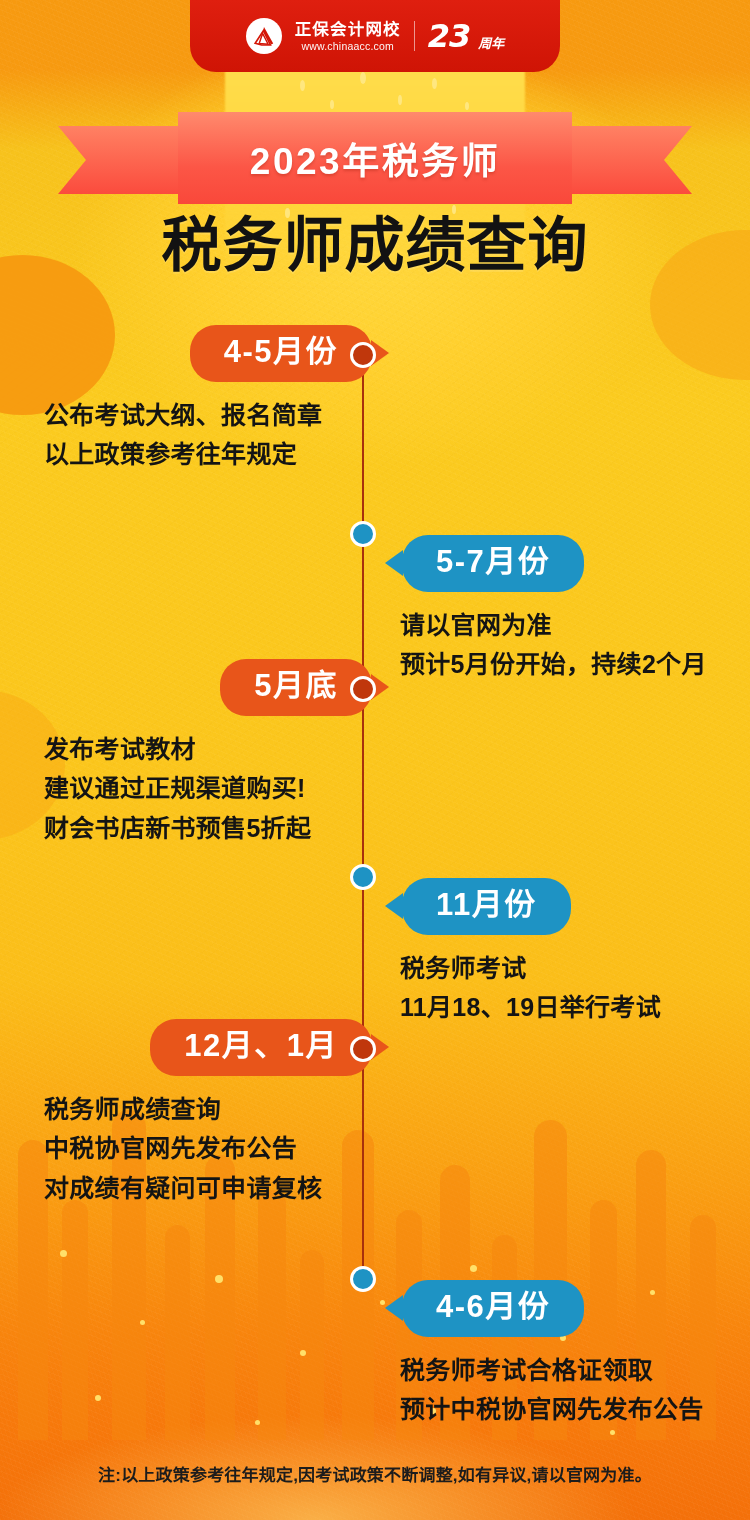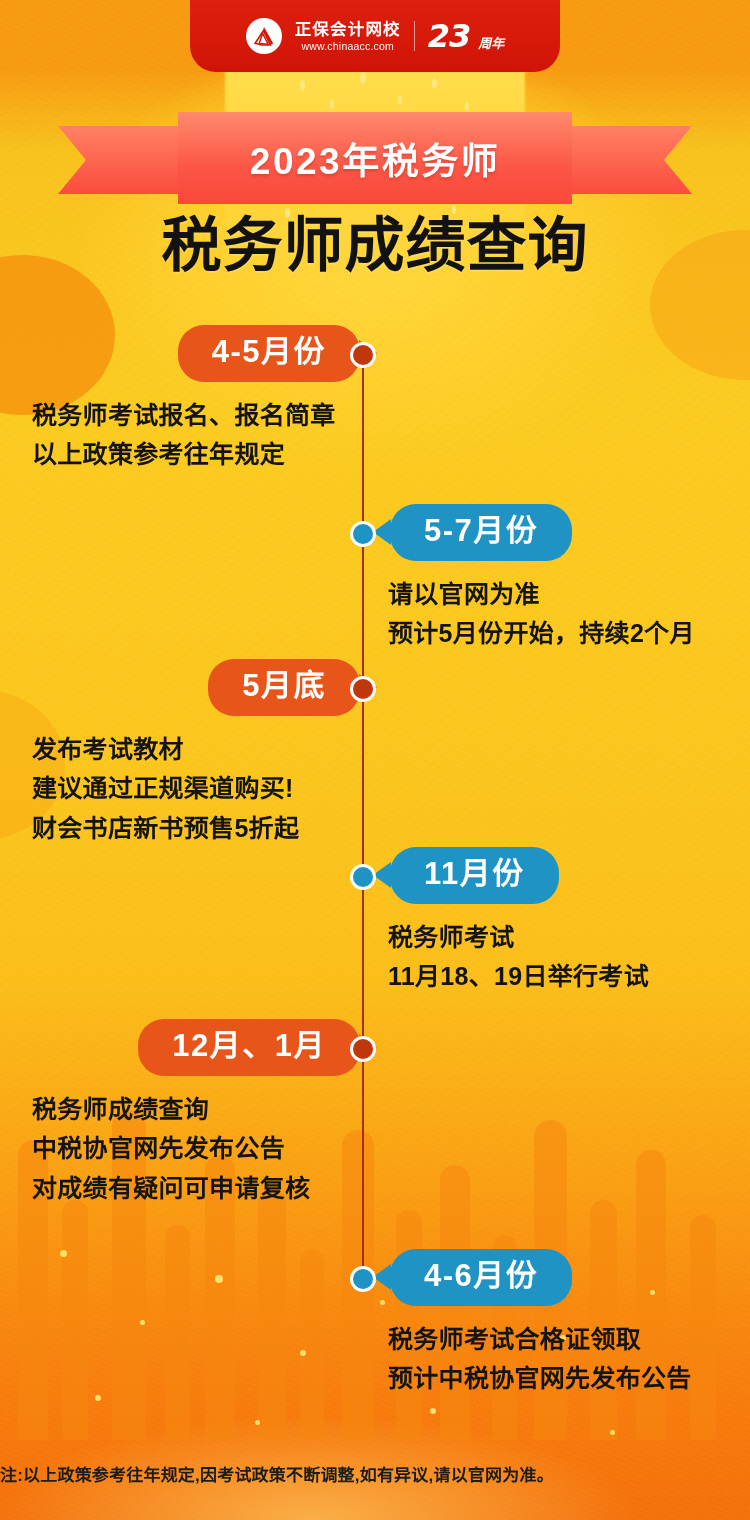--- a/index.html
+++ b/index.html
@@ -134,32 +134,32 @@
   }
   .dot{
     position:absolute;width:26px;height:26px;border-radius:50%;
     border:3px solid #fff;box-sizing:border-box;z-index:18;
     left:350px;
   }
   .dot.red{background:#c0370c;}
   .dot.blue{background:#1e93c4;}
 
   
-  .entry{position:absolute;z-index:15;}
+  .entry{position:absolute;z-index:15;padding-left:12px;}
   .entry.left{left:0;width:400px;}
   .entry.right{left:350px;width:400px;}
 
   .pill{
     position:relative;display:inline-block;
     padding:9px 34px 11px;border-radius:26px;
     font-size:31px;font-weight:800;color:#fff;letter-spacing:1.5px;
     white-space:nowrap;line-height:1.18;
   }
   .pill.orange{background:#e8551a;}
-  .pill.blue{background:#1e93c4;}
+  .pill.blue{background:#1e93c4;margin-top:31px;}
   .pill::after{
     content:"";position:absolute;top:50%;width:0;height:0;
     border-top:13px solid transparent;border-bottom:13px solid transparent;
     transform:translateY(-50%);
   }
   .pill.orange::after{right:-17px;border-left:18px solid #e8551a;}
   .pill.blue::after{left:-17px;border-right:18px solid #1e93c4;}
 
   .entry.left .pill-row{display:flex;justify-content:flex-end;padding-right:40px;}
   .entry.right .pill-row{display:flex;justify-content:flex-start;padding-left:40px;}
@@ -167,21 +167,21 @@
   .lines{margin-top:14px;}
   .entry.left .lines{text-align:left;padding-left:32px;padding-right:20px;}
   .entry.right .lines{text-align:left;padding-left:38px;padding-right:10px;}
   .lines div{
     color:#141414;font-size:25px;font-weight:800;letter-spacing:.3px;
     line-height:1.58;white-space:nowrap;
   }
 
   
   .footer-note{
-    position:absolute;left:0;bottom:34px;width:750px;z-index:30;
+    position:absolute;left:0;bottom:34px;width:750px;text-align:center;z-index:30;
   }
   .footer-note span{
     color:#1c1c1c;font-size:17px;font-weight:700;letter-spacing:.2px;
   }
   .footer-glow{
     position:absolute;left:0;bottom:0;width:750px;height:190px;z-index:2;
     background:radial-gradient(ellipse 460px 150px at 42% 100%, rgba(255,226,120,.55) 0%, rgba(255,190,60,0) 70%);
   }
 </style>
 </head>
@@ -278,21 +278,21 @@
   <div class="dot red" style="top:676px;"></div>
   <div class="dot blue" style="top:864px;"></div>
   <div class="dot red" style="top:1036px;"></div>
   <div class="dot blue" style="top:1266px;"></div>
 
   <div class="entry left" style="top:325px;">
     <div class="pill-row">
       <div class="pill orange">4-5月份</div>
     </div>
     <div class="lines">
-      <div>税务师考试报名、报名简章</div>
+      <div>公布考试大纲、报名简章</div>
       <div>以上政策参考往年规定</div>
     </div>
   </div>
 
   <div class="entry right" style="top:504px;">
     <div class="pill-row">
       <div class="pill blue">5-7月份</div>
     </div>
     <div class="lines">
       <div>请以官网为准</div>

